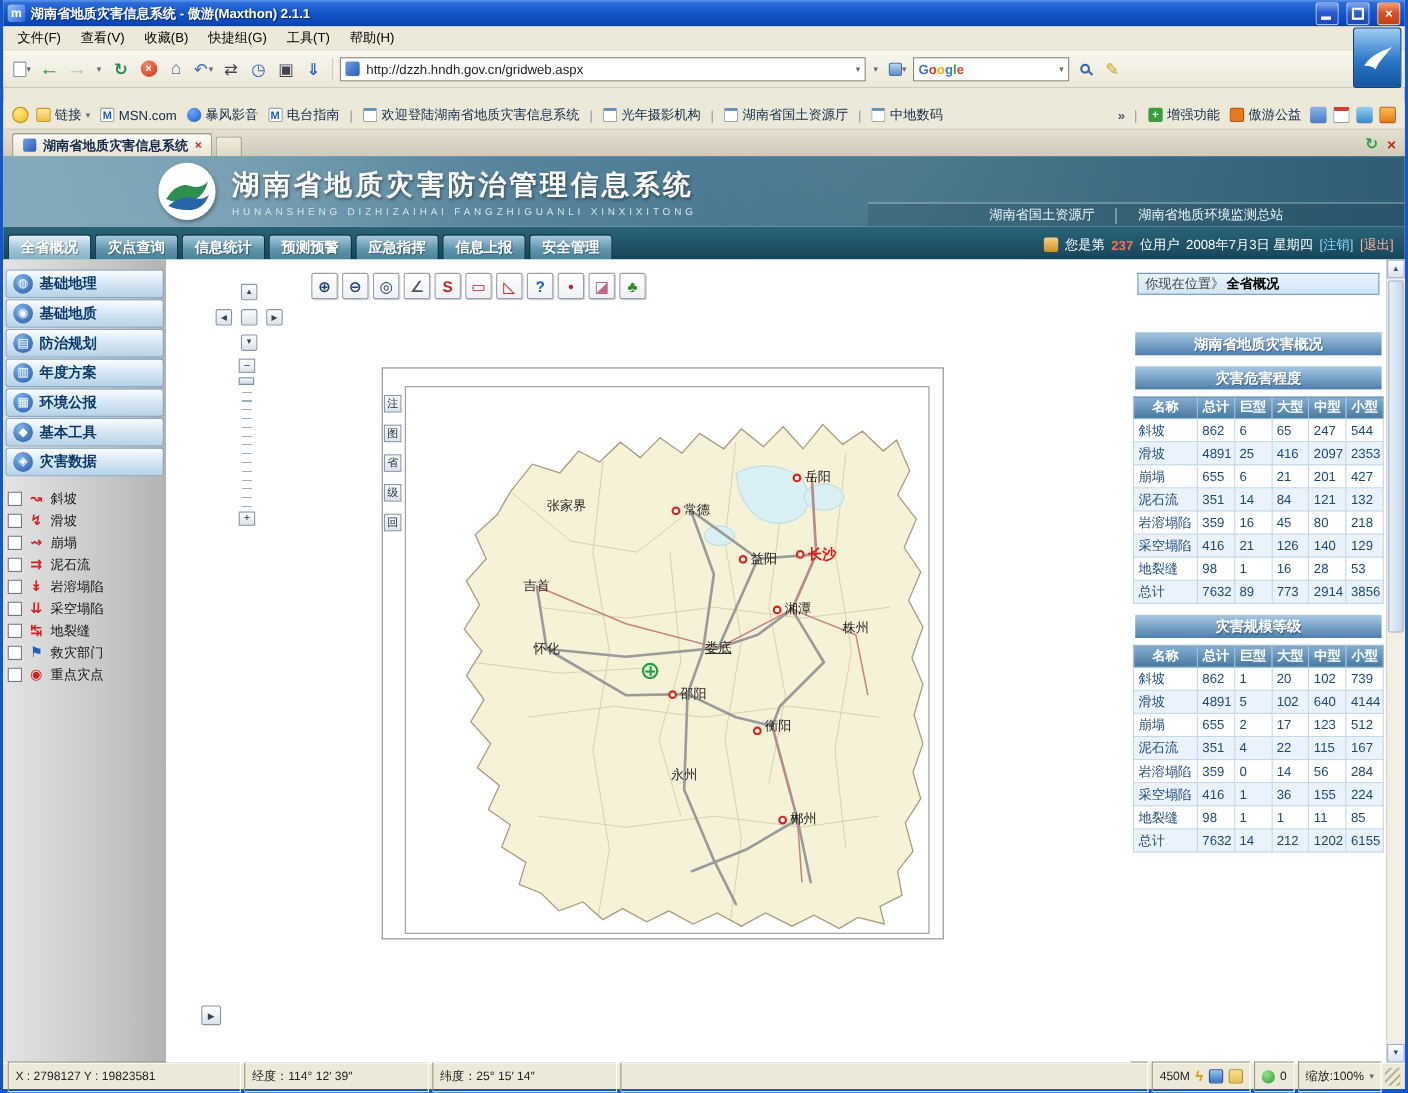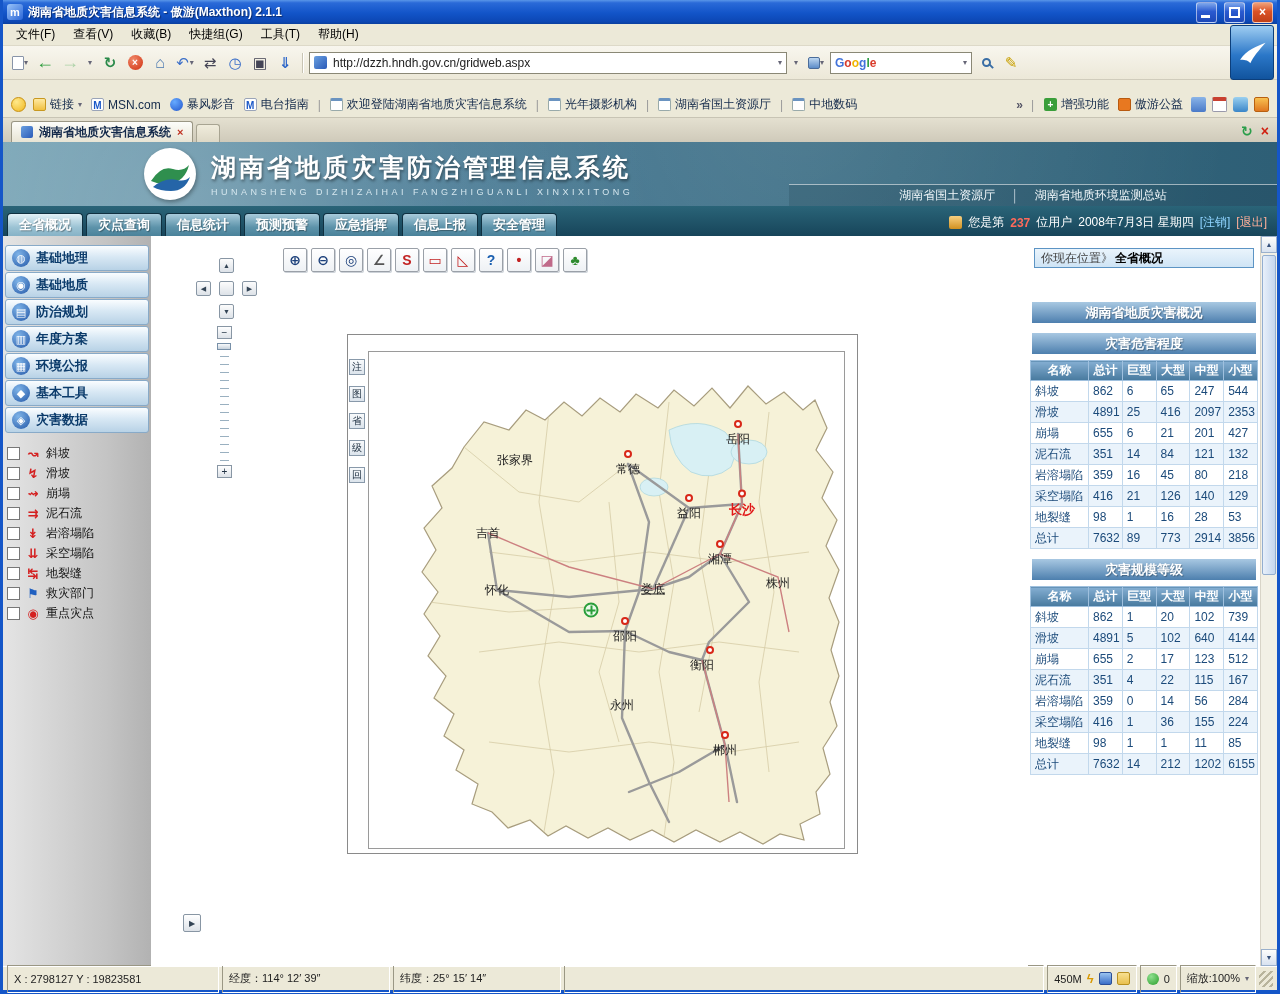--- a/index.html
+++ b/index.html
@@ -176,21 +176,21 @@
   .map-inner { position:absolute; left:20px; top:16px; width:477px; height:498px;
     border:1px solid #9a9a9a; background:#fff; overflow:hidden; }
   .map-inner svg { position:absolute; left:0; top:0; }
   .prov { fill:#f6f2d8; stroke:#a89d7e; stroke-width:1.2; }
   .county path { fill:none; stroke:#d6cba6; stroke-width:.8; }
   .water path, .water ellipse { fill:#d8f0f4; stroke:#a8d4dc; stroke-width:.7; }
   .roads path { fill:none; stroke:#9a9a9a; stroke-width:2.4; stroke-linecap:round; stroke-linejoin:round; }
   .rails path { fill:none; stroke:#cc8080; stroke-width:1.4; }
   .city-layer { position:absolute; inset:0; }
   .city { position:absolute; transform:translate(-50%,-50%); display:flex; align-items:center; gap:3px;
-    font-size:12px; color:#222; white-space:nowrap;flex-direction:column; }
+    font-size:12px; color:#222; white-space:nowrap; }
   .city-dot { width:8px; height:8px; border:2px solid #d82818; border-radius:50%; background:#fff; }
   .city.major .city-name { color:#e01818; font-weight:bold; font-size:13px; }
   .green-marker { position:absolute; left:222px; top:258px; width:15px; height:15px;
     transform:translate(-50%,-50%); border:2px solid #2a9e3a; border-radius:50%; background:#eafaea; }
   .green-marker::before { content:''; position:absolute; left:50%; top:1px; bottom:1px; width:2px;
     margin-left:-1px; background:#2a9e3a; }
   .green-marker::after { content:''; position:absolute; top:50%; left:1px; right:1px; height:2px;
     margin-top:-1px; background:#2a9e3a; }
   .collapse-btn { position:absolute; left:32px; bottom:34px; width:18px; height:18px;
     display:flex; align-items:center; justify-content:center; font-size:8px; color:#345;
@@ -612,21 +612,21 @@
                 <span class="city-dot"></span>
                 <span class="city-name">长沙</span>
               </div>
               <div class="city" style="left: 119px; top: 181px;">
                 <span class="city-name">吉首</span>
               </div>
               <div class="city" style="left: 351px; top: 202px;">
                 <span class="city-dot"></span>
                 <span class="city-name">湘潭</span>
               </div>
-              <div class="city" style="left: 409px; top: 231px; text-align: right;">
+              <div class="city" style="left: 409px; top: 219px; text-align: right;">
                 <span class="city-name">株州</span>
               </div>
               <div class="city" style="left: 128px; top: 238px;">
                 <span class="city-name">怀化</span>
               </div>
               <div class="city" style="left: 284px; top: 237px; text-decoration: underline;">
                 <span class="city-name">娄底</span>
               </div>
               <div class="city" style="left: 256px; top: 279px;">
                 <span class="city-dot"></span>

